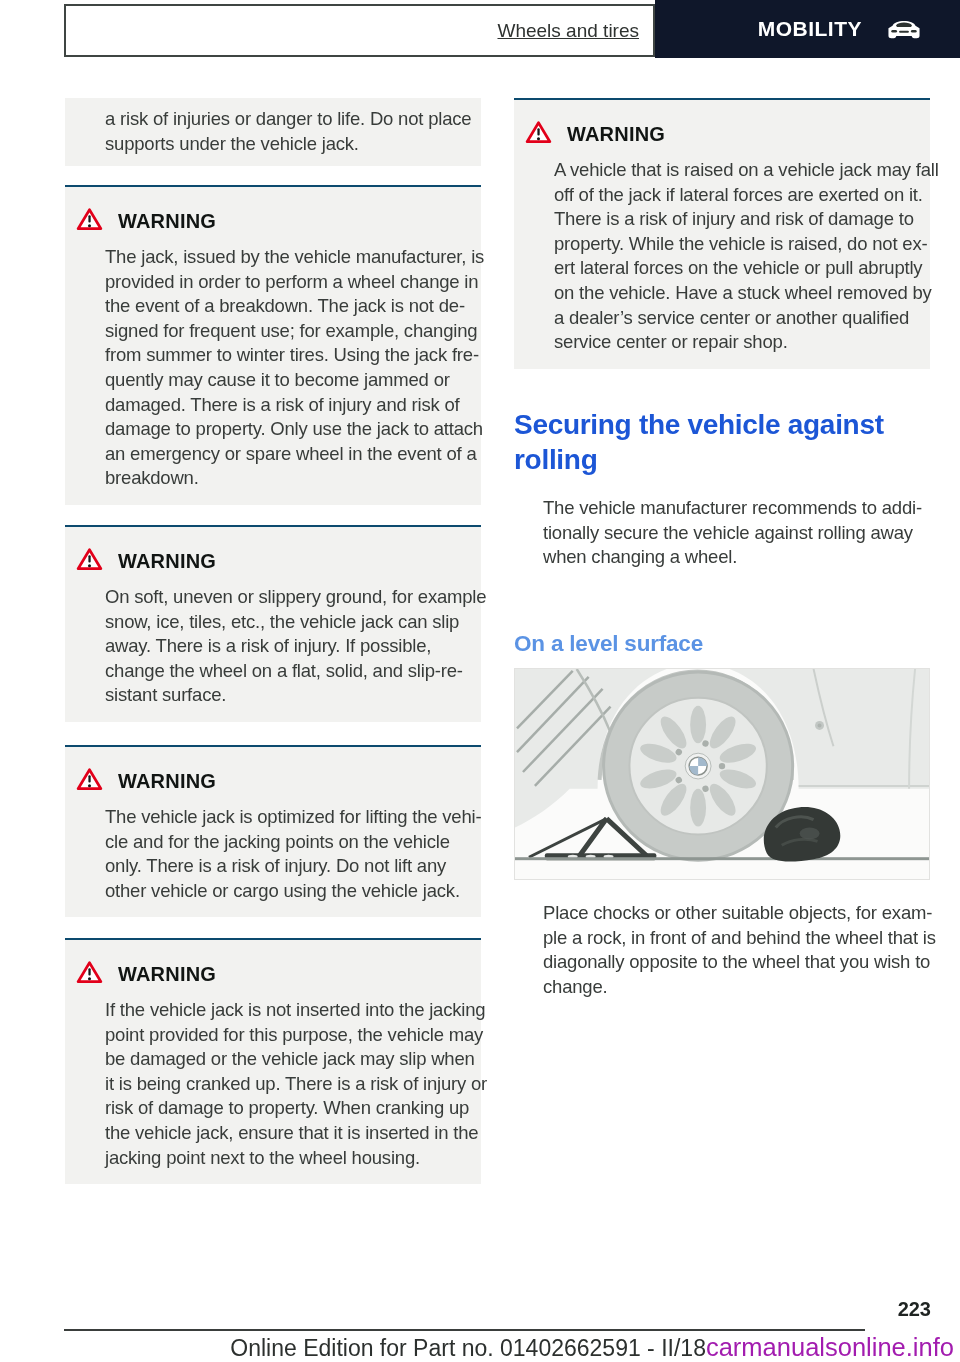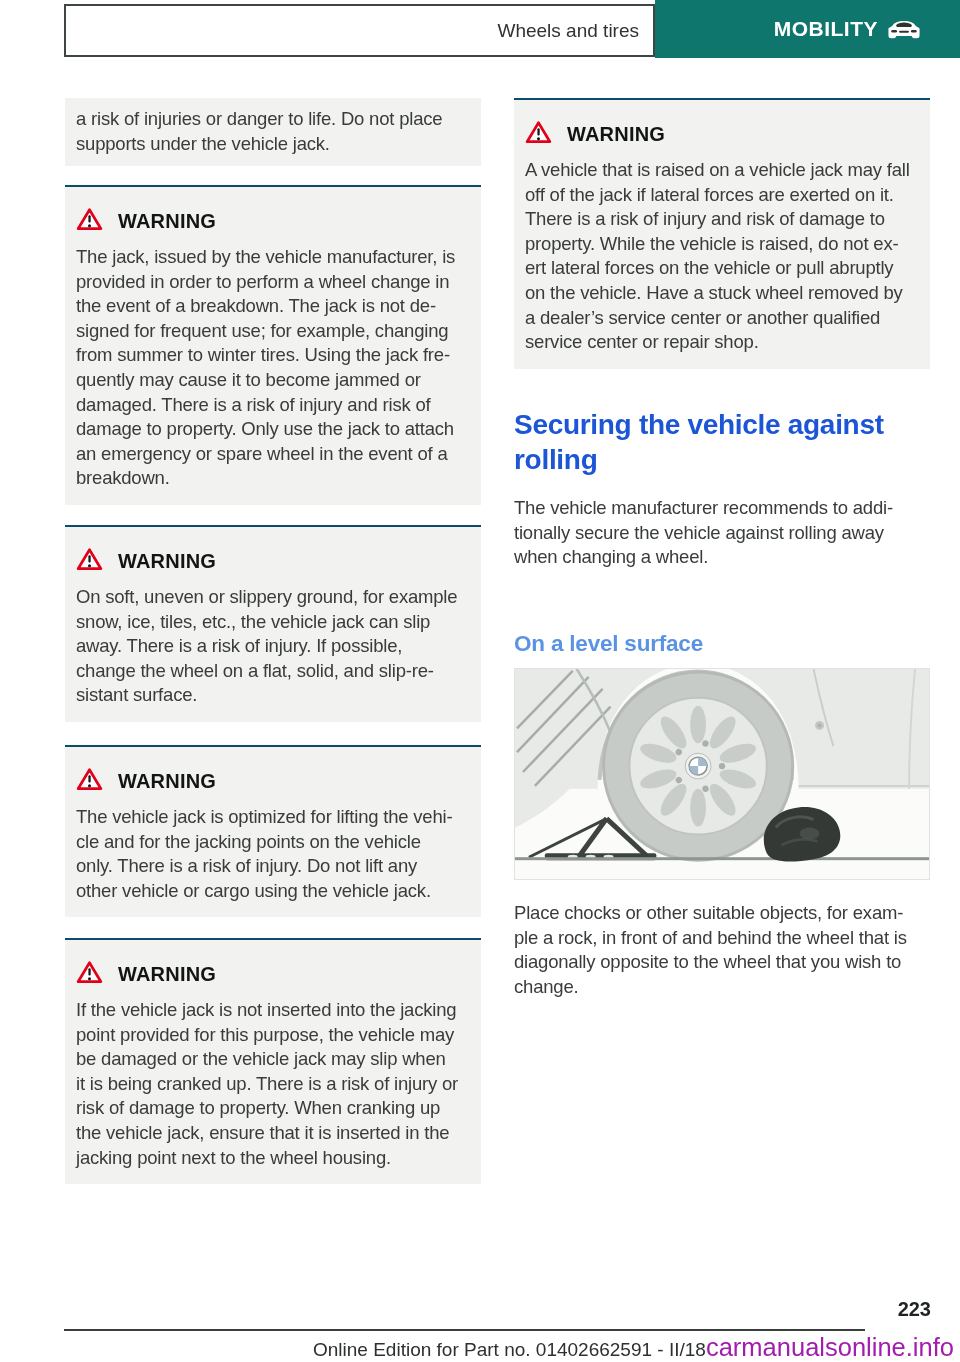--- a/index.html
+++ b/index.html
@@ -3,55 +3,55 @@
 <meta charset="utf-8">
 <style>
   * { margin:0; padding:0; box-sizing:border-box; }
   body { background:#ffffff; font-family:"Liberation Sans", sans-serif; }
   .page { position:relative; width:960px; height:1362px; background:#fff; overflow:hidden; }
 
   
   .header-box { position:absolute; left:64px; top:4px; width:591px; height:53px;
     border:2px solid #3f4543; display:flex; align-items:center; justify-content:flex-end;
     padding-right:14px; }
-  .header-section { font-size:19px; color:#2f3331; }
-  .header-tab { position:absolute; left:655px; top:0; width:305px; height:58px; background:#0f766e;
-    display:flex; align-items:center; justify-content:flex-end; padding-right:38px; gap:8px; }
+  .header-section { font-size:19px; color:#2f3331;text-decoration:underline; }
+  .header-tab { position:absolute; left:655px; top:0; width:305px; height:58px; background:#0f172a;
+    display:flex; align-items:center; justify-content:flex-end; padding-right:38px; gap:24px; }
   .header-chapter { color:#fff; font-weight:bold; font-size:21px; letter-spacing:0.5px; }
 
   
   .warnbox { position:absolute; left:65px; width:416px; background:#f2f2f0;
     border-top:2px solid #0c4a6e; padding:20px 11px 14px; }
   .warnbox.cont { border-top:none; padding:9px 11px 10px; }
   .warnbox.right { left:514px; }
   .wtitle { display:flex; align-items:center; gap:15px; margin-bottom:10px; }
   .wtitle-text { font-size:20px; font-weight:bold; color:#111513; letter-spacing:0.2px; }
   .wtext, .para { font-size:18.5px; line-height:24.6px; letter-spacing:-0.2px;
-    color:#383c3a; white-space:pre; }
+    color:#383c3a; white-space:pre;margin-left:29px; }
 
   
   .h2 { position:absolute; left:514px; top:407px; font-size:28px; font-weight:bold;
     line-height:35px; letter-spacing:-0.3px; color:#1c56d6; white-space:pre; }
   .h3 { position:absolute; left:514px; font-size:22.5px; font-weight:bold;
     letter-spacing:-0.2px; color:#5b93e4; }
   .h3a { top:491px; }
   .h3b { top:631px; }
   .p1 { position:absolute; left:514px; top:496px; }
   .p2 { position:absolute; left:514px; top:901px; }
 
   
   .figure { position:absolute; left:514px; top:668px; width:416px; height:212px;
     border:1px solid #e2e2e0; }
 
   
   .pageno { position:absolute; top:1298px; right:29px; font-size:20px; font-weight:bold; color:#1f2422; }
   .footline { position:absolute; left:64px; top:1329px; width:801px; height:2px; background:#3a3e3c; }
   .footrow { position:absolute; left:0; right:6px; top:1333px; display:flex;
     align-items:baseline; justify-content:flex-end; }
-  .edition { font-size:19px; color:#2c302e; }
+  .edition { font-size:23px; color:#2c302e; }
   .watermark { font-size:25.5px; color:#a21caf; }
 </style>
 </head>
 <body>
 
 <div class="page">
 
   <div class="header-box">
     <span class="header-section">Wheels and tires</span>
   </div>

